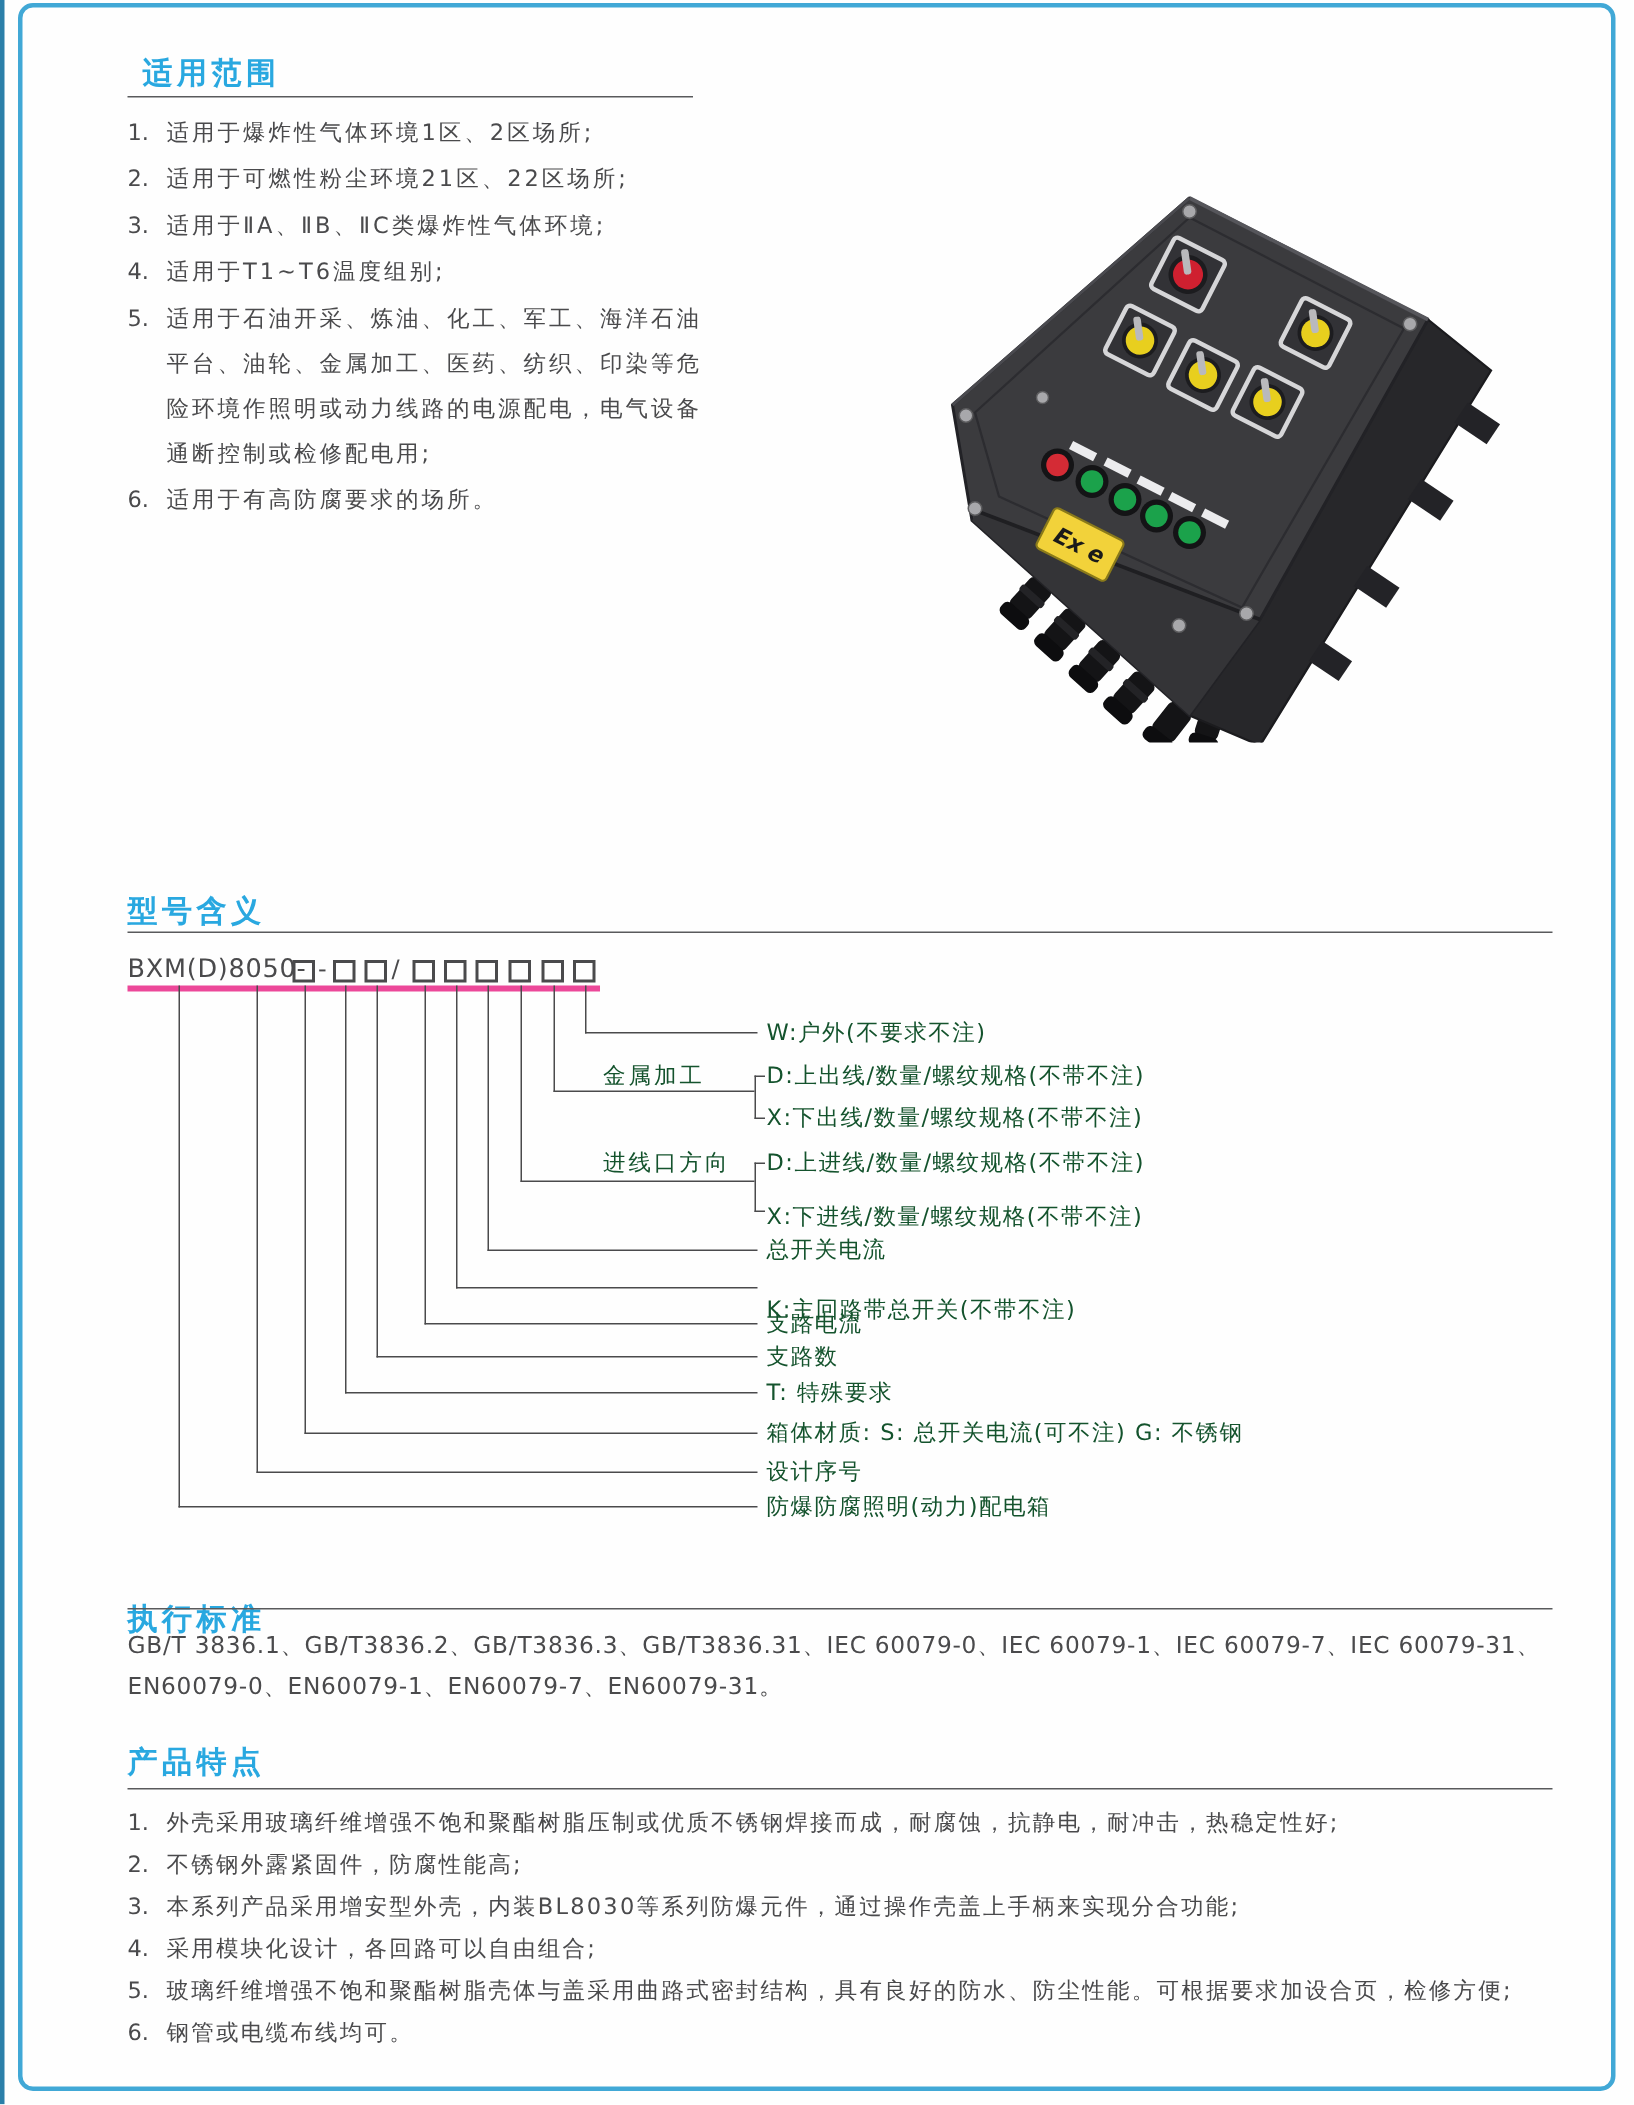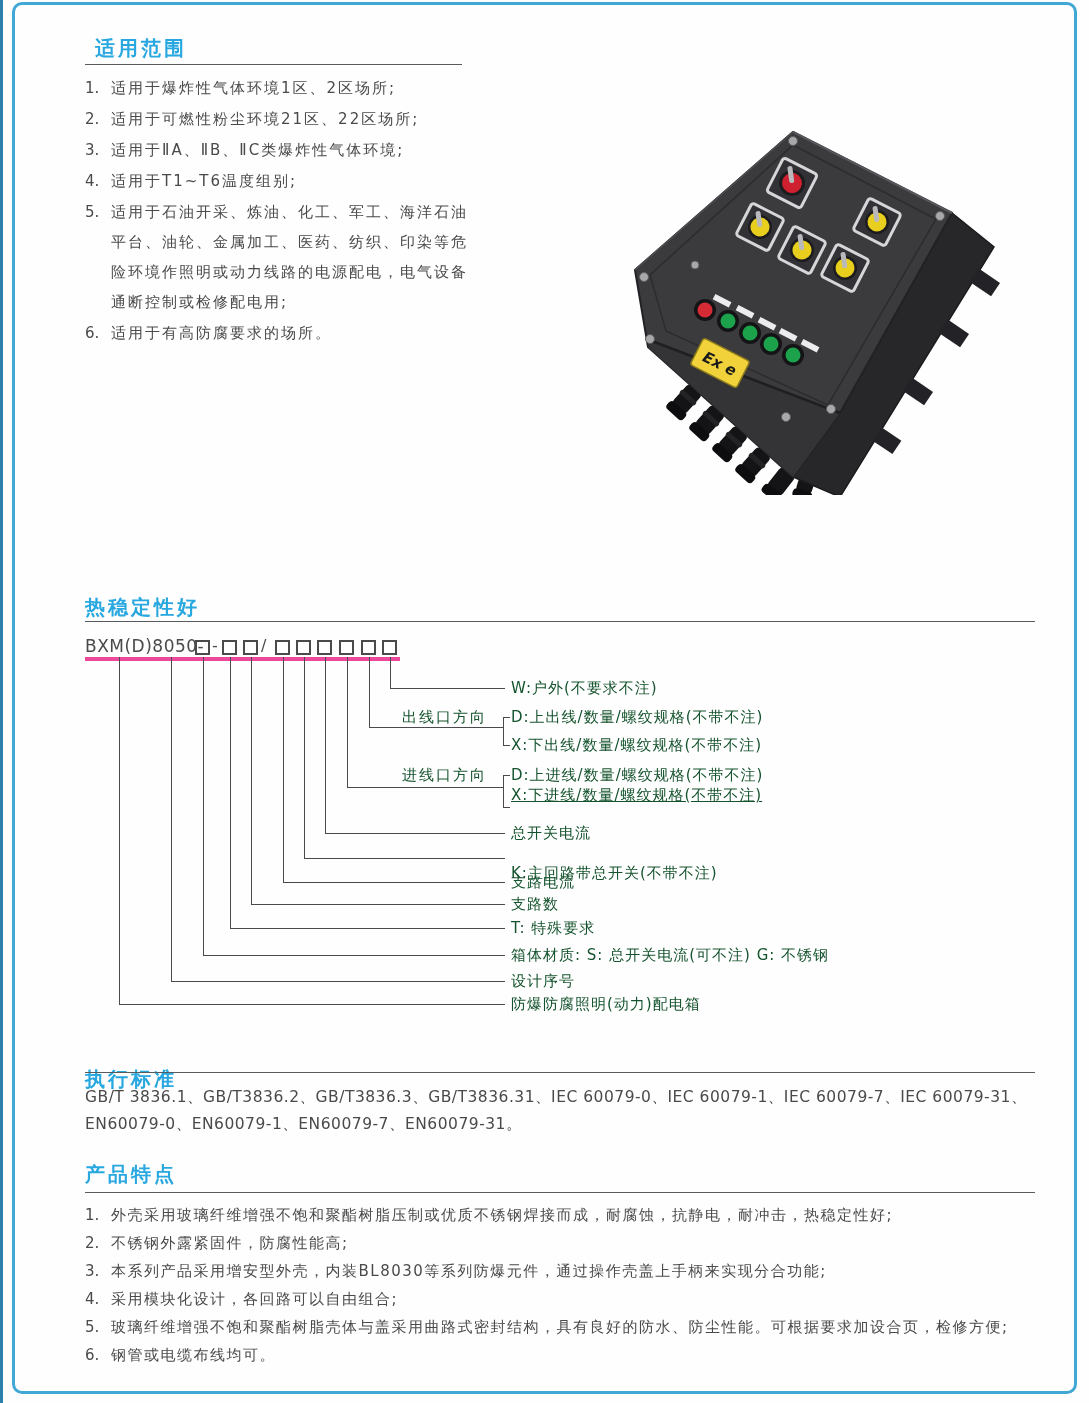--- a/index.html
+++ b/index.html
@@ -228,21 +228,21 @@
       <circle cx="193" cy="16" r="4.5"></circle>
         <circle cx="340" cy="91" r="4.5"></circle>
       <circle cx="44" cy="152" r="4.5"></circle>
         <circle cx="95" cy="140" r="4"></circle>
       <circle cx="50" cy="214" r="4.5"></circle>
         <circle cx="231" cy="284" r="4.5"></circle>
       <circle cx="186" cy="292" r="4.5"></circle>
     </g>
   </svg>
 
-  <h2 class="sec-title" style="left:85px; top:595px;">热稳定性好</h2>
+  <h2 class="sec-title" style="left:85px; top:595px;">型号含义</h2>
   <div class="rule" style="left:85px; top:621px; width:950px;"></div>
 
   <div class="model-code">
     <span class="prefix">BXM(D)8050-</span>
     <span class="mbox" style="left:110px;"></span>
     <span class="msep" style="left:127px;">-</span>
     <span class="mbox" style="left:137px;"></span>
     <span class="mbox" style="left:158px;"></span>
     <span class="msep" style="left:176px;">/</span>
     <span class="mbox" style="left:190px;"></span>
@@ -279,26 +279,26 @@
 
   <div class="vline" style="left:503px; top:717px; height:29px;"></div>
   <div class="hline" style="left:503px; top:717px; width:7px;"></div>
   <div class="hline" style="left:503px; top:745px; width:7px;"></div>
 
   <div class="vline" style="left:503px; top:775px; height:33px;"></div>
   <div class="hline" style="left:503px; top:775px; width:7px;"></div>
   <div class="hline" style="left:503px; top:807px; width:7px;"></div>
 
   <div class="dlabel" style="left:511px; top:677px;">W:户外(不要求不注)</div>
-  <div class="dlabel glabel" style="left:402px; top:706px;">出线口方向</div>
+  <div class="dlabel glabel" style="left:402px; top:706px;">金属加工</div>
   <div class="dlabel" style="left:511px; top:706px;">D:上出线/数量/螺纹规格(不带不注)</div>
   <div class="dlabel" style="left:511px; top:734px;">X:下出线/数量/螺纹规格(不带不注)</div>
   <div class="dlabel glabel" style="left:402px; top:764px;">进线口方向</div>
   <div class="dlabel" style="left:511px; top:764px;">D:上进线/数量/螺纹规格(不带不注)</div>
-  <div class="dlabel" style="left:511px; top:784px;text-decoration:underline;">X:下进线/数量/螺纹规格(不带不注)</div>
+  <div class="dlabel" style="left:511px; top:800px;">X:下进线/数量/螺纹规格(不带不注)</div>
   <div class="dlabel" style="left:511px; top:822px;">总开关电流</div>
   <div class="dlabel" style="left:511px; top:862px;">K:主回路带总开关(不带不注)</div>
   <div class="dlabel" style="left:511px; top:871px;">支路电流</div>
   <div class="dlabel" style="left:511px; top:893px;">支路数</div>
   <div class="dlabel" style="left:511px; top:917px;">T: 特殊要求</div>
   <div class="dlabel" style="left:511px; top:944px;">箱体材质: S: 总开关电流(可不注) G: 不锈钢</div>
   <div class="dlabel" style="left:511px; top:970px;">设计序号</div>
   <div class="dlabel" style="left:511px; top:993px;">防爆防腐照明(动力)配电箱</div>
 
   <h2 class="sec-title" style="left:85px; top:1044px;margin-top:23px;">执行标准</h2>

